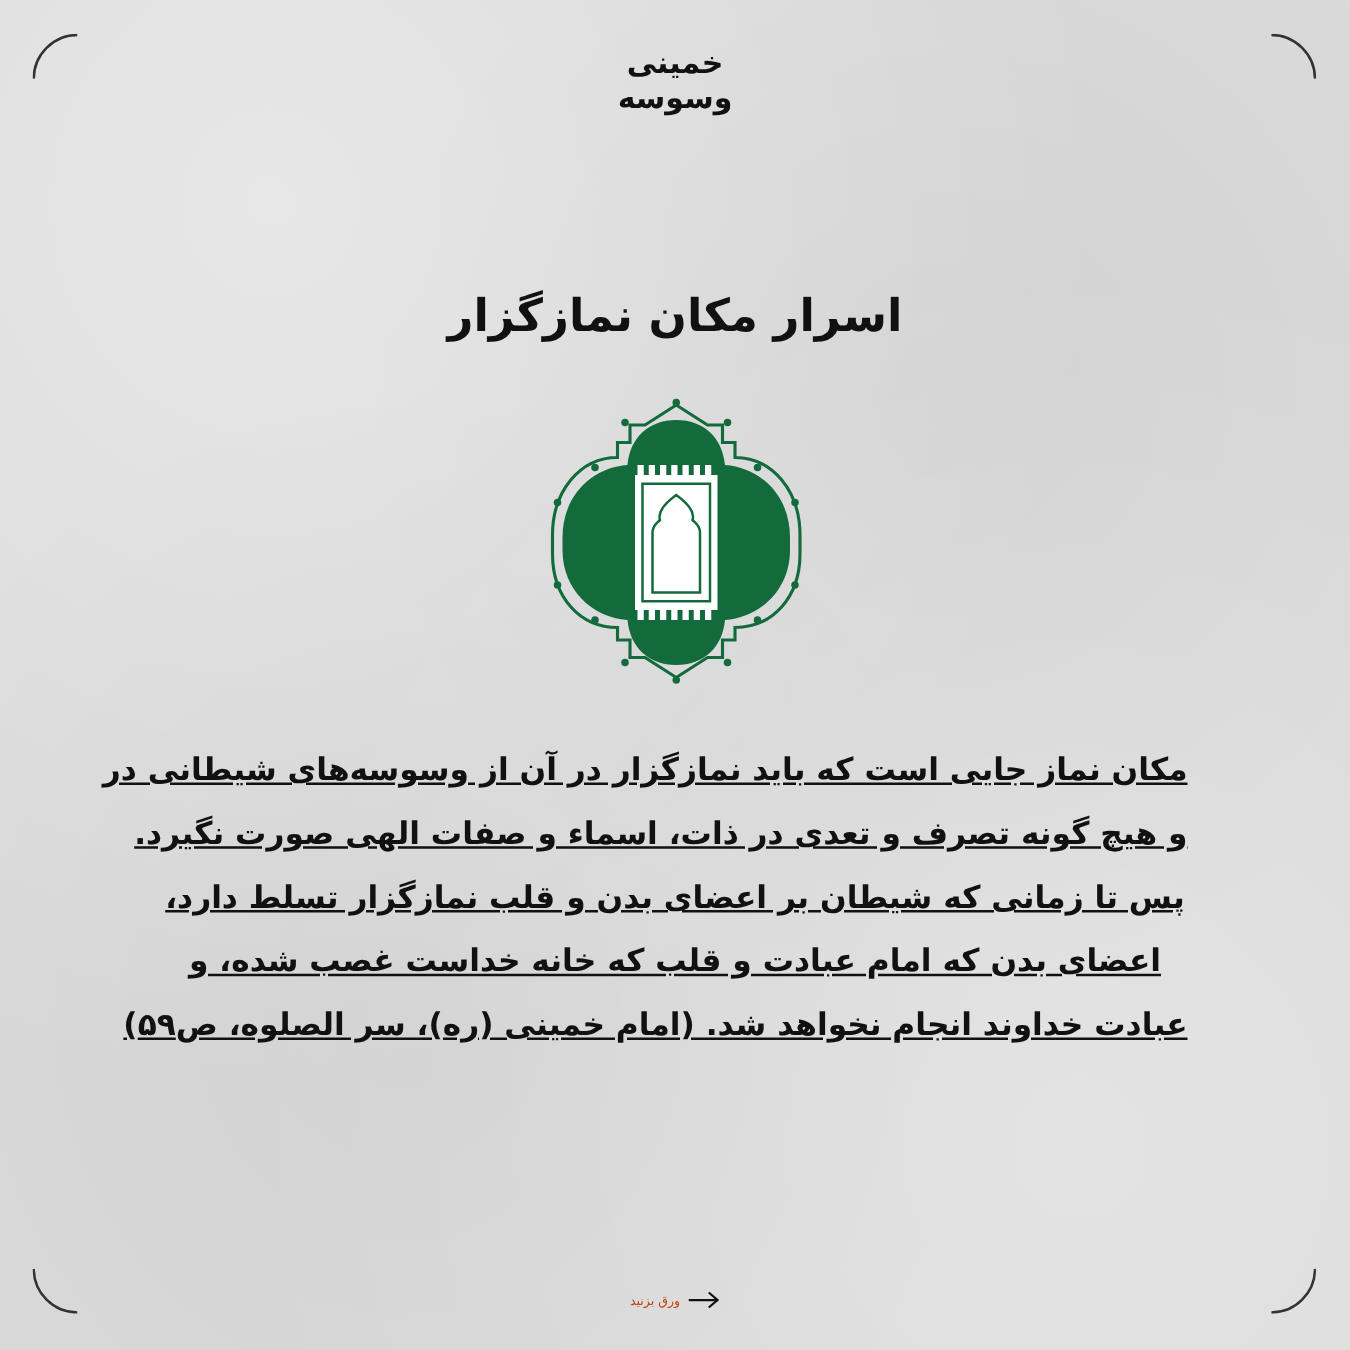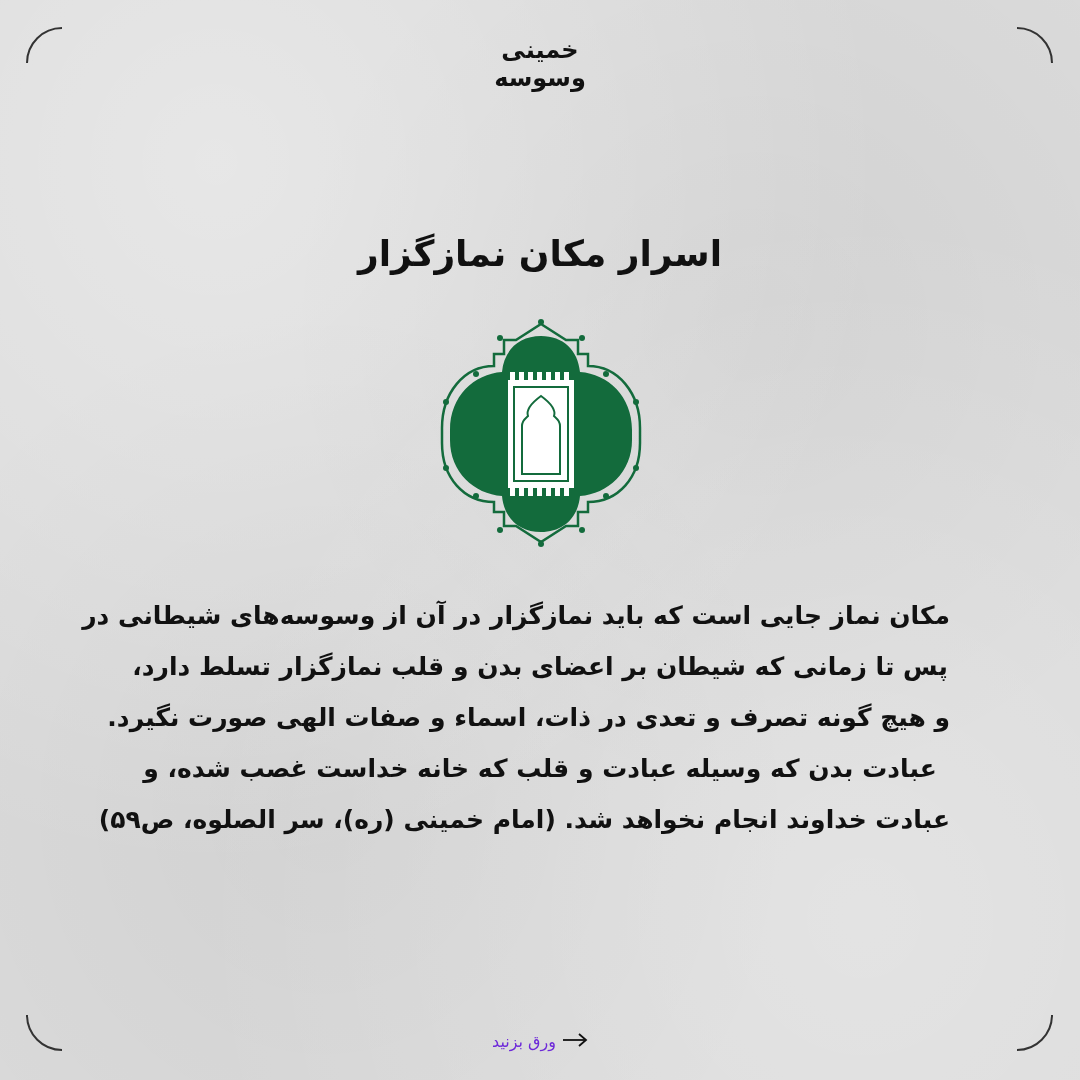--- a/index.html
+++ b/index.html
@@ -37,29 +37,29 @@
     }
 
     .emblem { position: absolute; left: 438px; top: 318px; width: 206px; height: 230px; }
 
     .body-text {
       position: absolute; top: 590px; left: 130px; width: 820px;
       direction: rtl; text-align: center;
       font-family: "DejaVu Sans", sans-serif; font-weight: bold;
       font-size: 25px; line-height: 51px; color: #111;
     }
-    .body-text .line { display: block; white-space: nowrap; }
+    .body-text .line { display: block; white-space: nowrap; text-decoration: underline; }
 
     .swipe {
       position: absolute; top: 1028px; left: 490px; width: 100px; height: 26px;
       display: flex; flex-direction: row; align-items: center; justify-content: center;
       gap: 6px; direction: ltr;
     }
     .swipe-label {
-      font-family: "DejaVu Sans", sans-serif; font-size: 16px; color: #6d28d9; direction: rtl;
+      font-family: "DejaVu Sans", sans-serif; font-size: 10px; color: #c2410c; direction: rtl;
     }
   </style>
 </head>
 <body>
 
 <div class="corner c-tl">
   <svg width="36" height="36" viewBox="0 0 36 36">
       <path d="M1 36 A35 35 0 0 1 36 1" fill="none" stroke="#333" stroke-width="2"></path>
     </svg>
 </div>
@@ -145,23 +145,23 @@
     </g>
 
     <rect x="76" y="69" width="54" height="94" fill="none" stroke="#136b3c" stroke-width="2"></rect>
 
     <path fill="none" stroke="#136b3c" stroke-width="2" d="M84 156 L84 108 C84 102 88 100 90 98 C88 92 92 86 103 78 C114 86 118 92 116 98 C118 100 122 102 122 108 L122 156 Z"></path>
   </svg>
 </div>
 
 <div class="body-text">
   <span class="line">مکان نماز جایی است که باید نمازگزار در آن از وسوسه‌های شیطانی در</span>
+  <span class="line">و هیچ گونه تصرف و تعدی در ذات، اسماء و صفات الهی صورت نگیرد.</span>
   <span class="line">پس تا زمانی که شیطان بر اعضای بدن و قلب نمازگزار تسلط دارد،</span>
-  <span class="line">و هیچ گونه تصرف و تعدی در ذات، اسماء و صفات الهی صورت نگیرد.</span>
-  <span class="line">عبادت بدن که وسیله عبادت و قلب که خانه خداست غصب شده، و</span>
+  <span class="line">اعضای بدن که امام عبادت و قلب که خانه خداست غصب شده، و</span>
   <span class="line">عبادت خداوند انجام نخواهد شد. (امام خمینی (ره)، سر الصلوه، ص۵۹)</span>
 </div>
 
 <div class="swipe">
   <span class="swipe-label">ورق بزنید</span>
   <span>
     <svg width="26" height="14" viewBox="0 0 26 14">
       <line x1="1" y1="7" x2="24" y2="7" stroke="#111" stroke-width="1.8"></line>
       <polyline points="17,1 24,7 17,13" fill="none" stroke="#111" stroke-width="1.8"></polyline>
     </svg>

